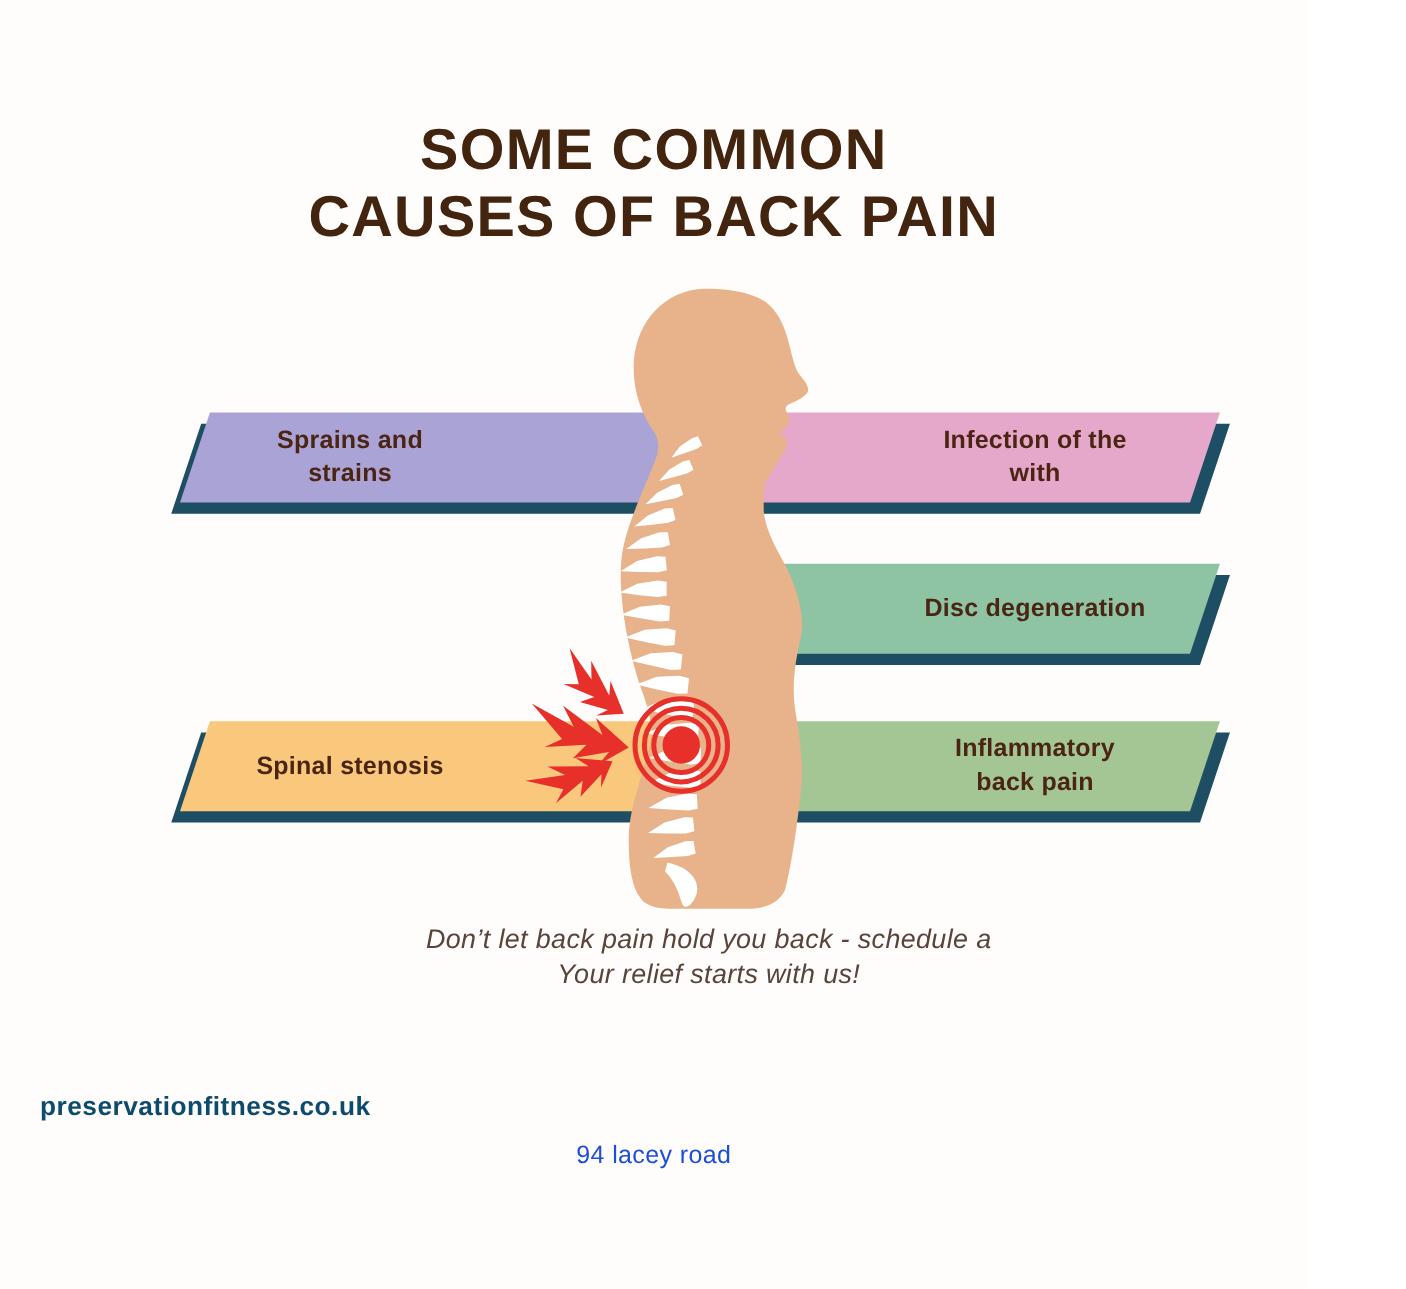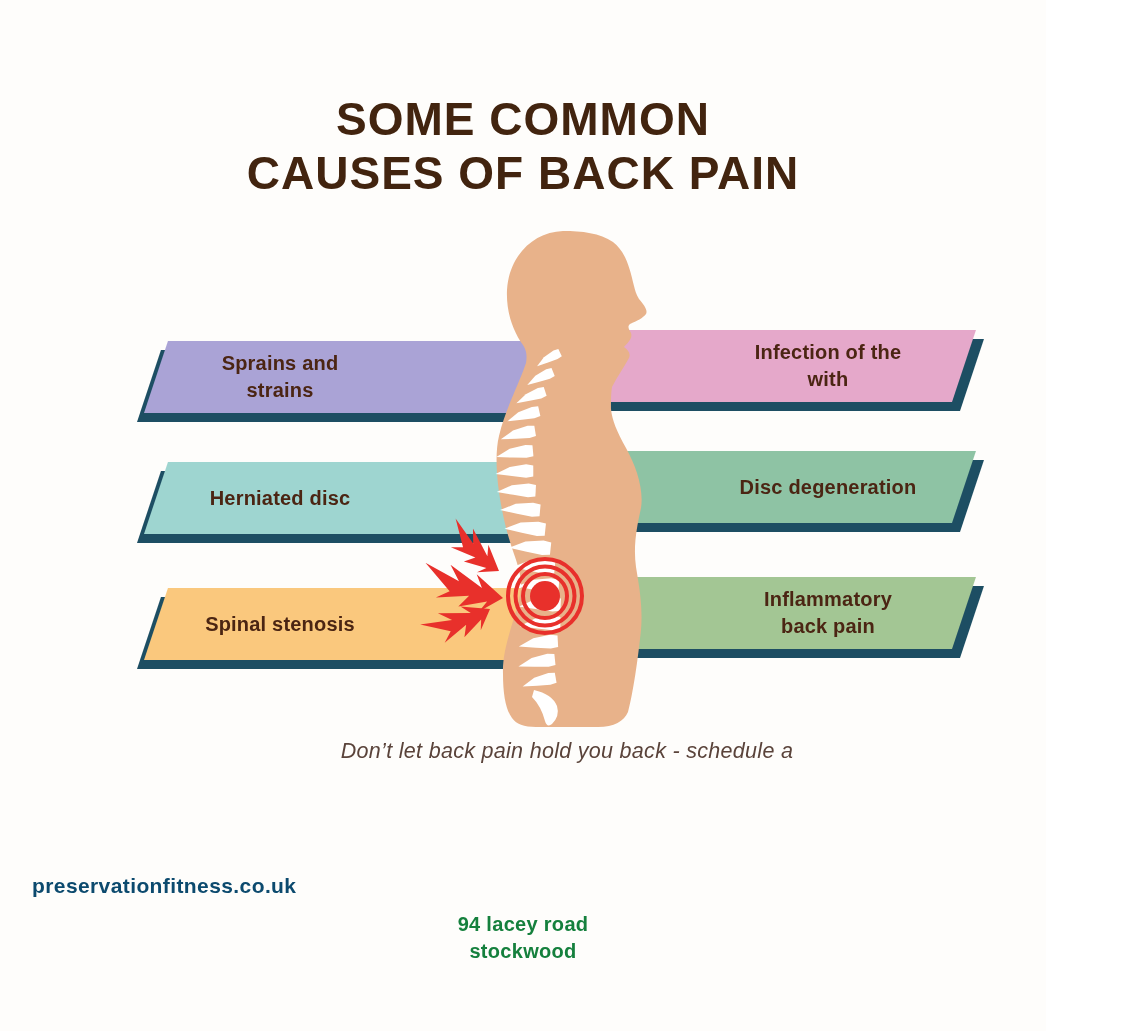--- a/index.html
+++ b/index.html
@@ -18,42 +18,42 @@
   .banner .sh,.banner .bg{position:absolute;inset:0;transform-origin:0 100%;}
   .banner .sh{transform:translate(-7px,9px) skewX(-18.4deg);}
   .banner.right .sh{transform:translate(8px,9px) skewX(-18.4deg);}
   .banner .bg{transform:skewX(-18.4deg);}
   .banner .label{
     position:absolute;inset:0;display:flex;flex-direction:column;
     justify-content:center;align-items:center;text-align:center;
     font-weight:bold;font-size:20px;line-height:27px;letter-spacing:.2px;
     color:#4b2513;
   }
-  .banner.left{left:144px;width:420px;margin-top:11px;}
+  .banner.left{left:144px;width:420px;}
   .banner.right{left:540px;width:412px;}
   .banner.left .label{padding-right:148px;}
   .banner.right .label{padding-left:164px;}
   .label span:empty{display:none;}
   .row1{top:330px}.row2{top:451px}.row3{top:577px}
   
   .figure-svg{position:absolute;left:400px;top:222px;z-index:2;}
   
   .tagline{
     position:absolute;top:738px;left:0;width:100%;text-align:center;
     font-style:italic;font-size:21.5px;line-height:27.5px;color:#5a433a;
     letter-spacing:.3px;
     padding-left:44px;
   }
   .site{
     position:absolute;top:874px;left:0;width:100%;text-align:left;
     font-weight:bold;font-size:21px;color:#0c4a6e;letter-spacing:.4px;padding-left:32px;
   }
   .address{
     position:absolute;top:911px;left:0;width:100%;text-align:center;
-    font-weight:bold;font-size:20px;line-height:27px;color:#15803d;letter-spacing:.3px;
+    font-weight:normal;font-size:20px;line-height:27px;color:#1d4ed8;letter-spacing:.3px;
   }
 </style>
 </head>
 <body>
 
 <div class="page">
 
   <div class="title">
     <div>SOME COMMON</div>
     <div>CAUSES OF BACK PAIN</div>
@@ -69,28 +69,20 @@
   </div>
   <div class="banner right row1">
     <div class="sh" style="background: rgb(29, 78, 99);"></div>
     <div class="bg" style="background: rgb(229, 168, 202);"></div>
     <div class="label">
       <span>Infection of the</span>
       <span>with</span>
     </div>
   </div>
 
-  <div class="banner left row2">
-    <div class="sh" style="background: rgb(29, 78, 99);"></div>
-    <div class="bg" style="background: rgb(158, 213, 208);"></div>
-    <div class="label">
-      <span>Herniated disc</span>
-
-    </div>
-  </div>
   <div class="banner right row2">
     <div class="sh" style="background: rgb(29, 78, 99);"></div>
     <div class="bg" style="background: rgb(142, 195, 164);"></div>
     <div class="label">
       <span>Disc degeneration</span>
 
     </div>
   </div>
 
   <div class="banner left row3">
@@ -175,22 +167,22 @@
 
     <g>
       <use href="#bolt" transform="translate(499,571) rotate(36)" style="fill: rgb(232, 48, 43);"></use>
       <use href="#bolt" transform="translate(503,598) rotate(10) scale(1.25)" style="fill: rgb(232, 48, 43);"></use>
       <use href="#bolt" transform="translate(490,609) rotate(-27) scale(1.05)" style="fill: rgb(232, 48, 43);"></use>
     </g>
   </svg>
 
   <div class="tagline">
     <div>Don’t let back pain hold you back - schedule a</div>
+    <div>Your relief starts with us!</div>
   </div>
 
   <div class="site">preservationfitness.co.uk</div>
 
   <div class="address">
     <div>94 lacey road</div>
-    <div>stockwood</div>
   </div>
 
 </div>
 
 </body></html>

